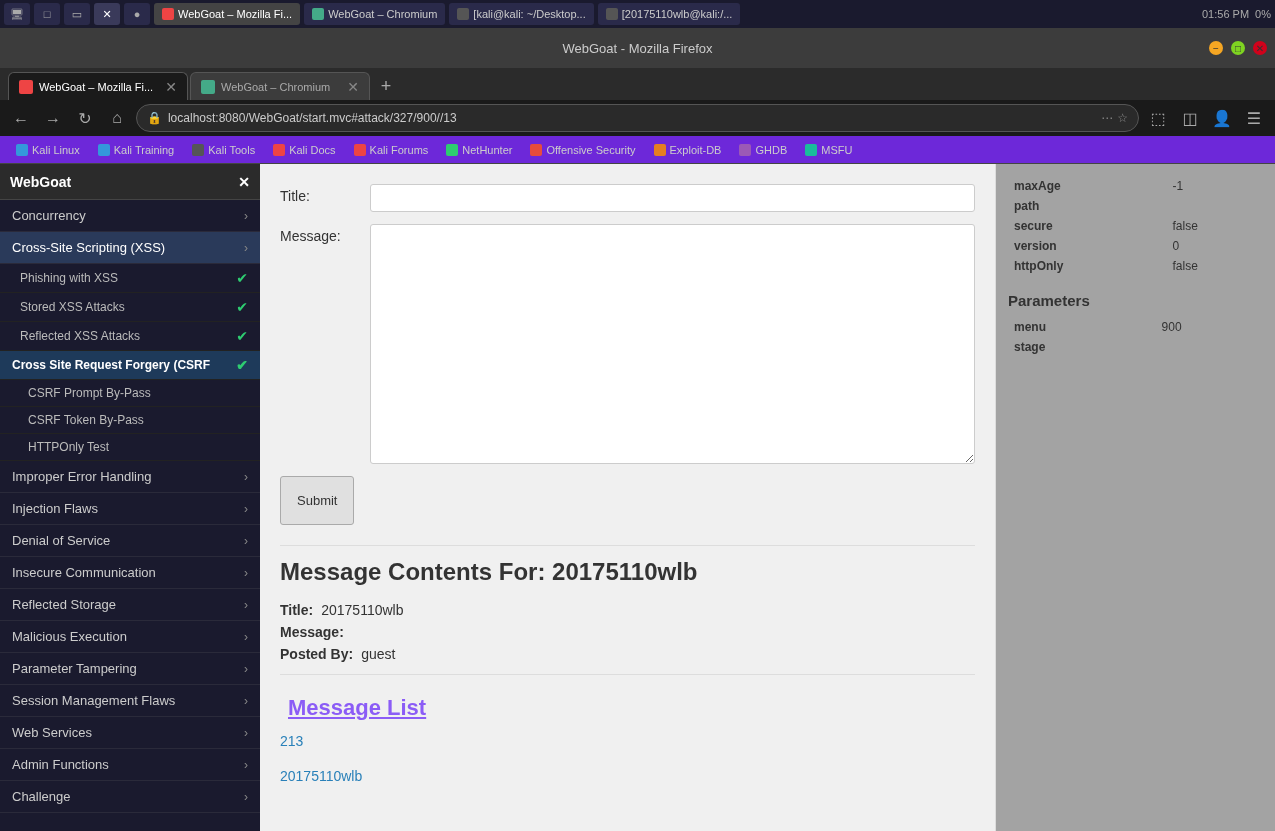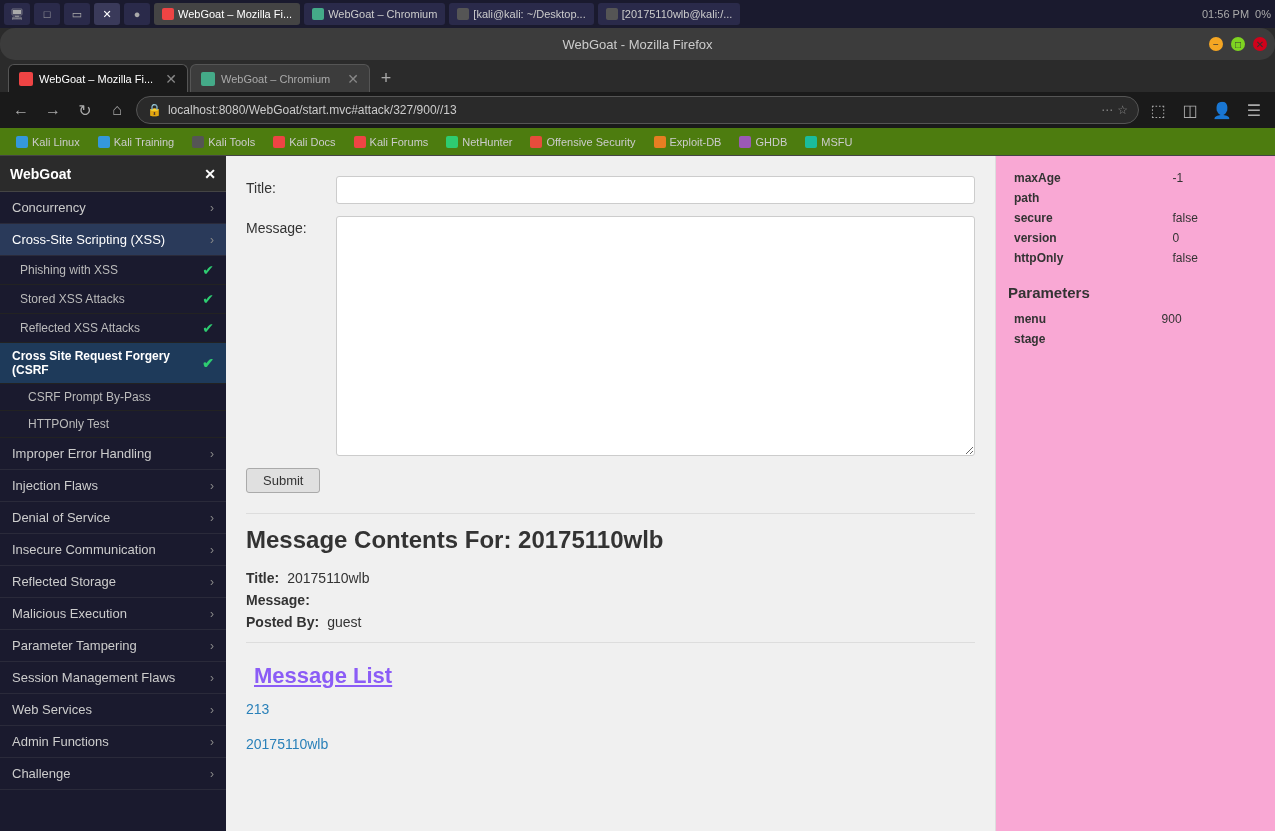--- a/index.html
+++ b/index.html
@@ -37,29 +37,28 @@
     .os-bar .taskbar-tab .favicon.chrome { background: #4a8; }
     .os-bar .taskbar-tab .favicon.terminal { background: #555; }
     .os-bar-right { margin-left: auto; display: flex; align-items: center; gap: 6px; font-size: 11px; color: #aaa; padding-left: 40px; }
 
     
     .browser-chrome {
       background: #2b2b2b;
       flex-shrink: 0;
     }
     .browser-title-bar {
-      height: 32px;
+      height: 40px;
       background: #3c3c3c;
       display: flex;
       align-items: center;
       justify-content: center;
       font-size: 13px;
       color: #ccc;
       position: relative;
-      border-radius: 15px;
     }
     .browser-title-bar .win-controls {
       position: absolute; right: 8px; display: flex; gap: 8px;
     }
     .win-ctrl { width: 14px; height: 14px; border-radius: 50%; display: flex; align-items: center; justify-content: center; font-size: 10px; color: #333; cursor: pointer; }
     .win-ctrl.minimize { background: #f5a623; }
     .win-ctrl.maximize { background: #7ed321; }
     .win-ctrl.close { background: #d0021b; }
 
     .browser-tabs {
@@ -105,21 +104,21 @@
       gap: 6px;
       color: #ccc;
       font-size: 12px;
     }
     .address-bar .lock-icon { color: #888; font-size: 12px; }
     .address-bar .url-text { flex: 1; font-size: 12px; }
     .address-bar-icons { display: flex; gap: 4px; color: #888; }
 
     .bookmarks-bar {
       height: 28px;
-      background: #4d7c0f;
+      background: #6d28d9;
       display: flex;
       align-items: center;
       padding: 0 8px;
       gap: 2px;
       border-bottom: 1px solid #444;
     }
     .bookmark-item {
       height: 22px;
       padding: 0 8px;
       border-radius: 4px;
@@ -141,21 +140,21 @@
 
     
     .main-area {
       display: flex;
       flex: 1;
       overflow: hidden;
     }
 
     
     .sidebar {
-      width: 226px;
+      width: 260px;
       background: #1a1a2e;
       flex-shrink: 0;
       overflow-y: auto;
       color: #ccc;
       font-size: 13px;
     }
     .sidebar-header {
       height: 36px;
       background: #2b2b2b;
       display: flex; align-items: center; justify-content: space-between;
@@ -192,21 +191,21 @@
     .main-content {
       flex: 1;
       background: #f0f0f0;
       overflow-y: auto;
       padding: 20px;
     }
 
     
     .right-panel {
       width: 280px;
-      background: #f9a8d4;
+      background: #a3a3a3;
       border-left: 1px solid #ddd;
       overflow-y: auto;
       padding: 12px;
       flex-shrink: 0;
     }
 
     
     .form-row {
       display: flex; align-items: flex-start;
       margin-bottom: 12px;
@@ -233,21 +232,21 @@
       border-radius: 3px;
       padding: 6px;
       font-size: 13px;
       background: #fff;
       resize: both;
     }
     .submit-btn {
       background: #e0e0e0;
       border: 1px solid #aaa;
       border-radius: 3px;
-      padding: 4px 16px;
+      padding: 16px 16px;
       font-size: 13px;
       cursor: pointer;
       color: #333;
     }
 
     
     .message-contents-title {
       font-size: 24px;
       color: #333;
       margin-bottom: 16px;
@@ -426,20 +425,23 @@
       <span class="check-icon">✔</span>
     </div>
     <div class="sidebar-item active" style="background:#1e3a5a; color:#fff; padding-left:12px;">
       <span>Cross Site Request Forgery (CSRF</span>
       <span class="check-icon">✔</span>
     </div>
     <div class="sidebar-item" style="padding-left:28px;">
       <span>CSRF Prompt By-Pass</span>
     </div>
     <div class="sidebar-item" style="padding-left:28px;">
+      <span>CSRF Token By-Pass</span>
+    </div>
+    <div class="sidebar-item" style="padding-left:28px;">
       <span>HTTPOnly Test</span>
     </div>
 
     <div class="sidebar-section">
       <span>Improper Error Handling</span>
       <span class="chevron">›</span>
     </div>
     <div class="sidebar-section">
       <span>Injection Flaws</span>
       <span class="chevron">›</span>

